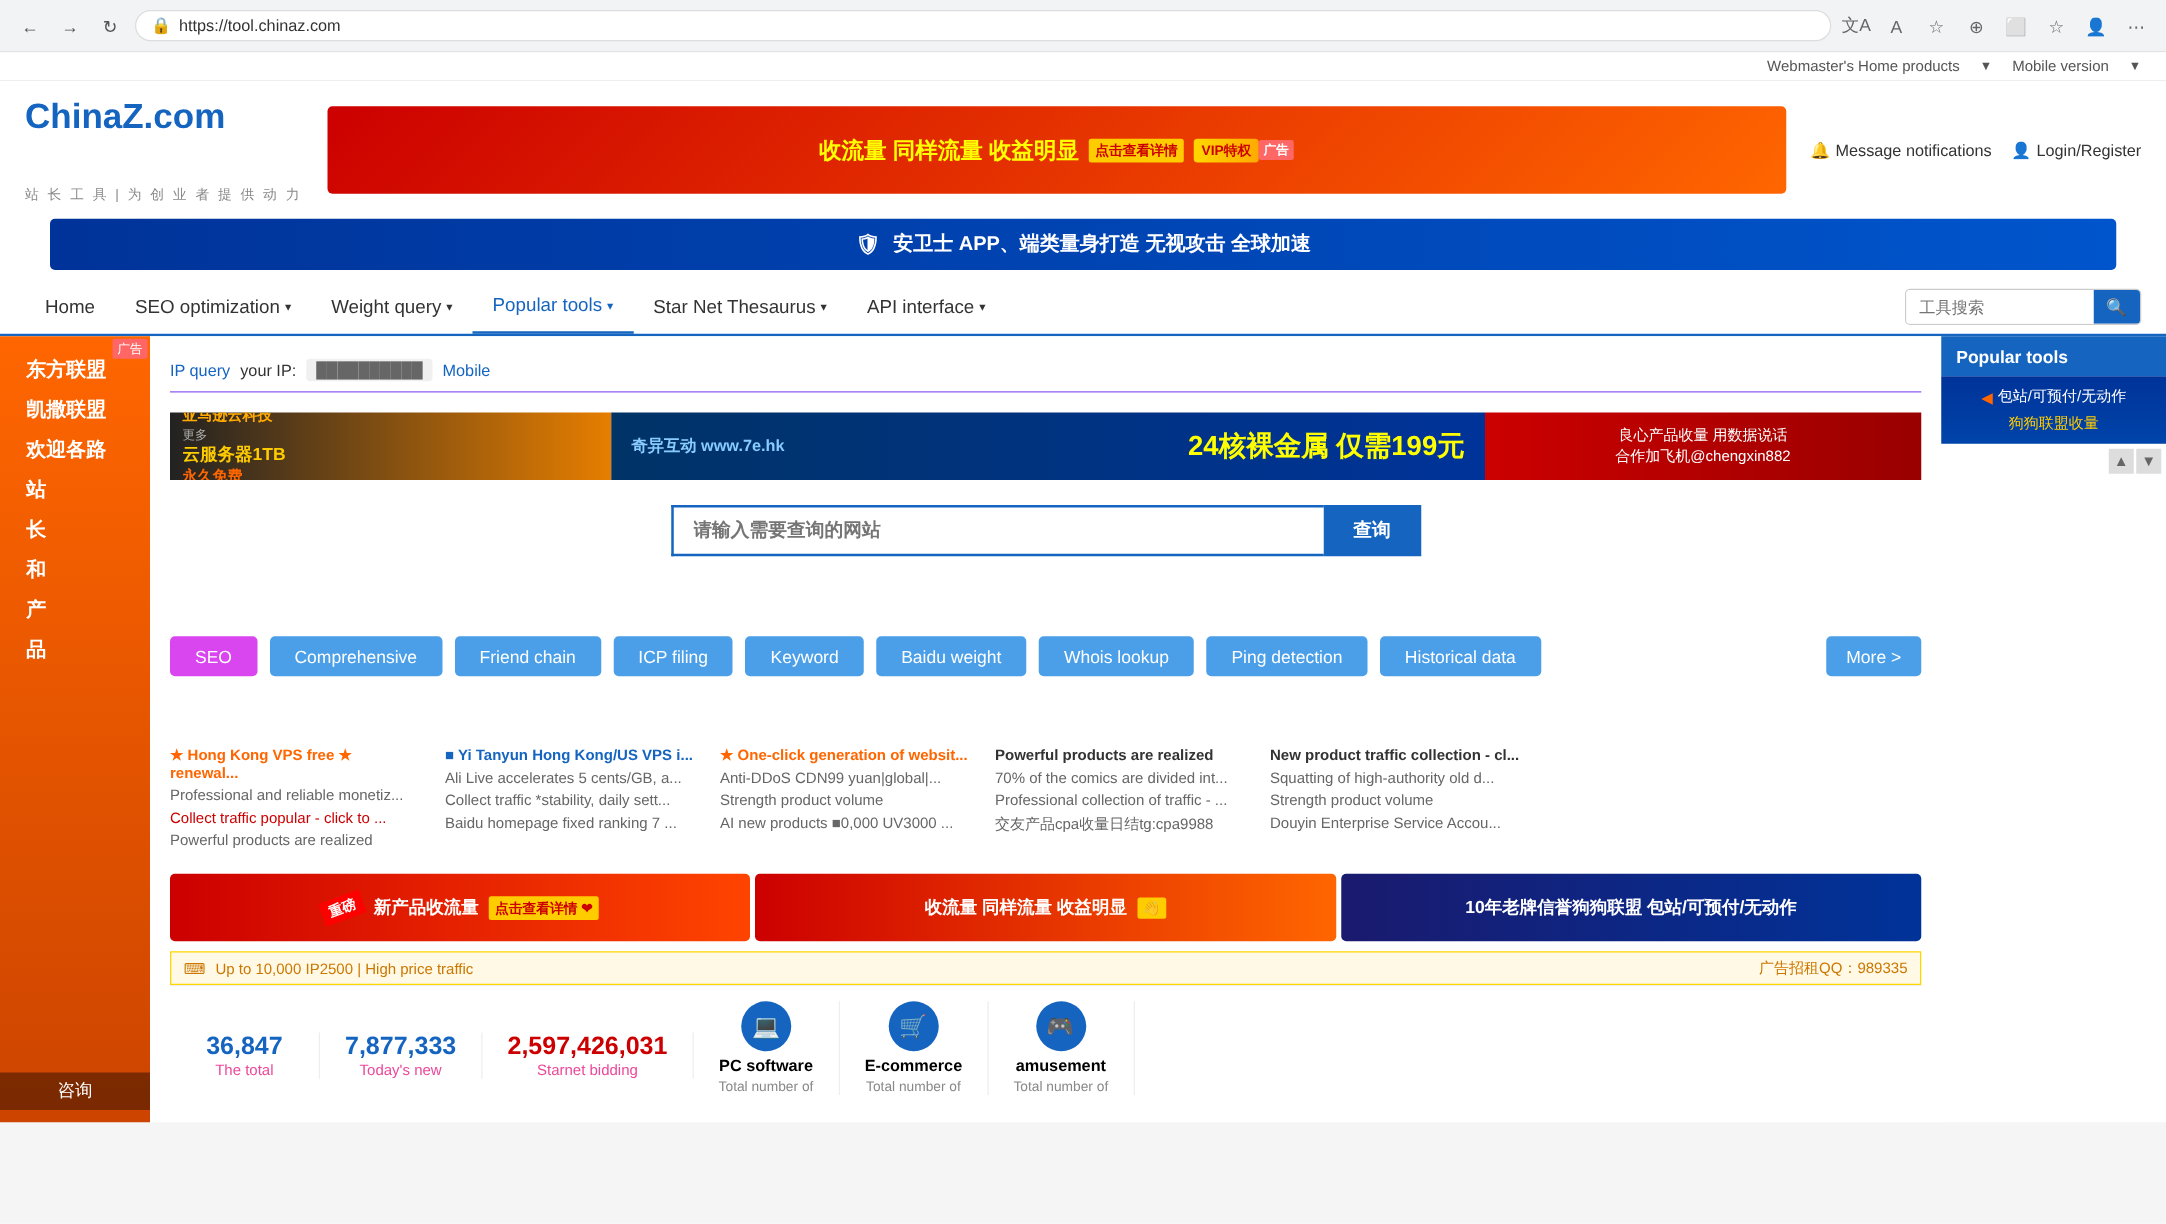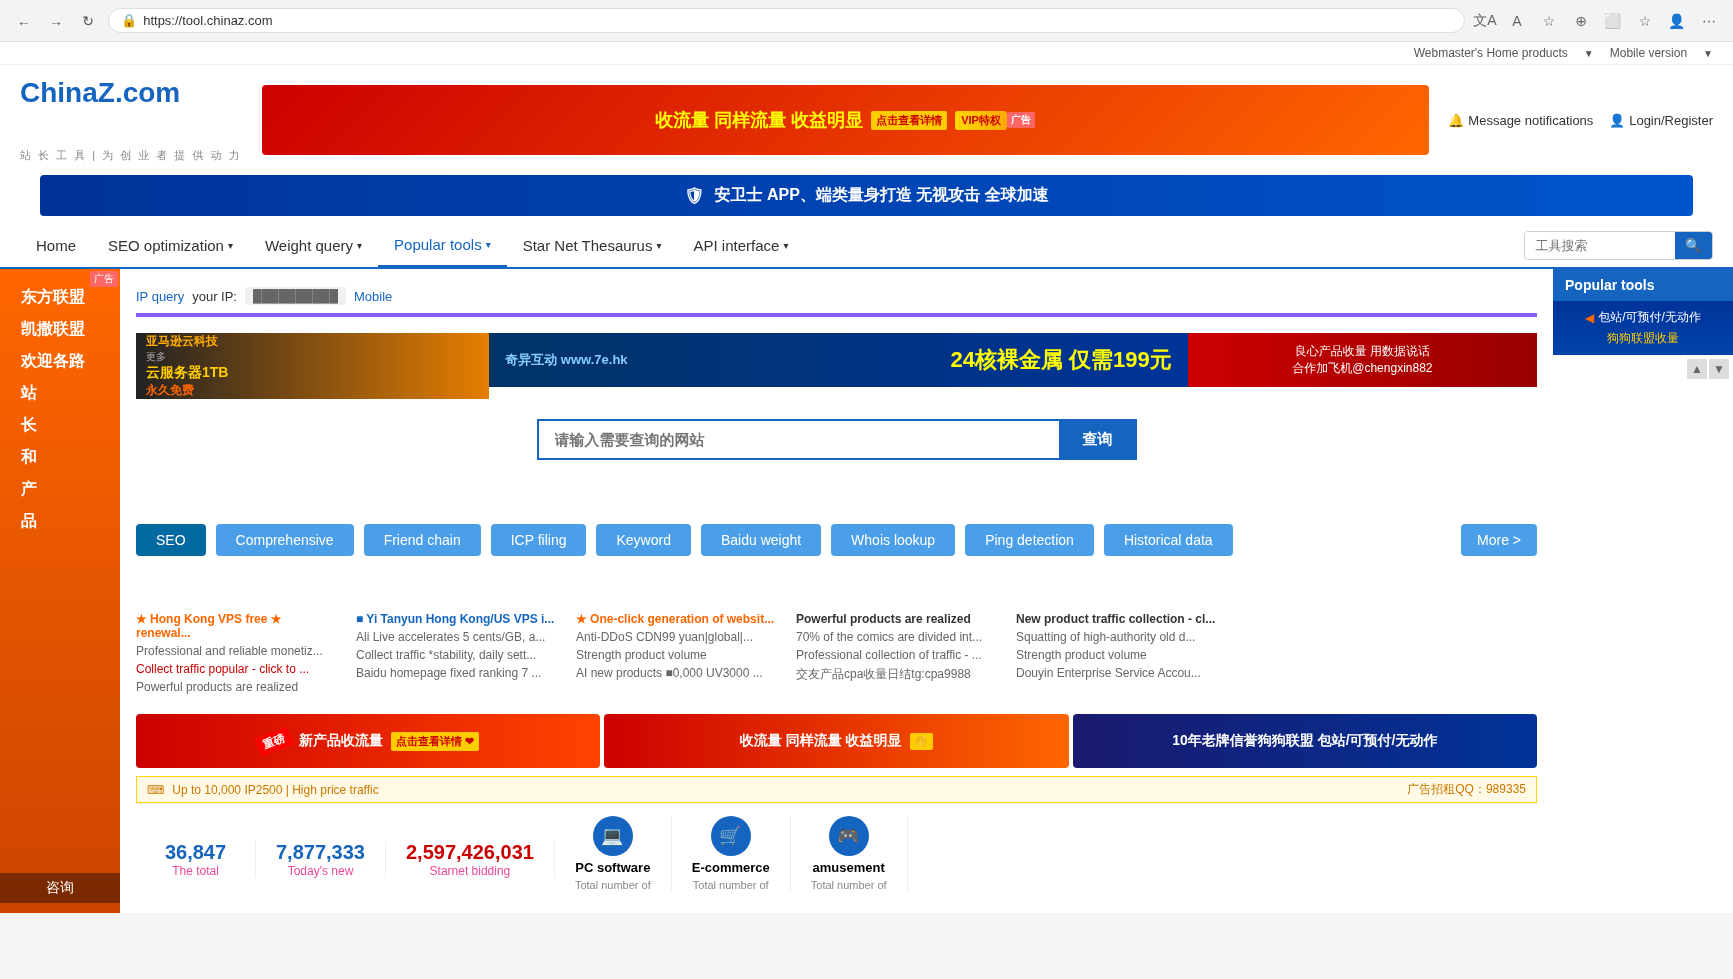--- a/index.html
+++ b/index.html
@@ -190,21 +190,21 @@
     }
 
     
     .ip-bar {
       display: flex;
       align-items: center;
       gap: 8px;
       padding: 8px 0;
       font-size: 13px;
       color: #333;
-      border-bottom: 4px solid #8b5cf6;
+      border-bottom: 1px solid #8b5cf6;
       margin-bottom: 16px;
     }
     .ip-bar a { color: #1565c0; text-decoration: none; cursor: pointer; }
     .ip-value {
       background: #f0f0f0;
       padding: 2px 8px;
       border-radius: 3px;
       color: #666;
       font-size: 12px;
     }
@@ -250,32 +250,32 @@
       position: relative;
     }
     .tool-btn {
       padding: 8px 20px;
       border: none;
       border-radius: 4px;
       cursor: pointer;
       font-size: 14px;
       color: white;
     }
-    .tool-btn-blue { background: #0369a1; }
+    .tool-btn-blue { background: #d946ef; }
     .tool-btn-light { background: #4a9fe8; }
 
     
     .ad-banners {
       display: flex;
       gap: 0;
       margin: 10px 0;
     }
     .ad-banner-1 {
       flex: 1;
-      height: 66px;
+      height: 54px;
       background: linear-gradient(90deg, #1a1a2e, #e67e00);
       display: flex;
       align-items: center;
       padding: 0 10px;
       overflow: hidden;
     }
     .ad-banner-2 {
       flex: 2;
       height: 54px;
       background: linear-gradient(90deg, #003366, #0066cc);

